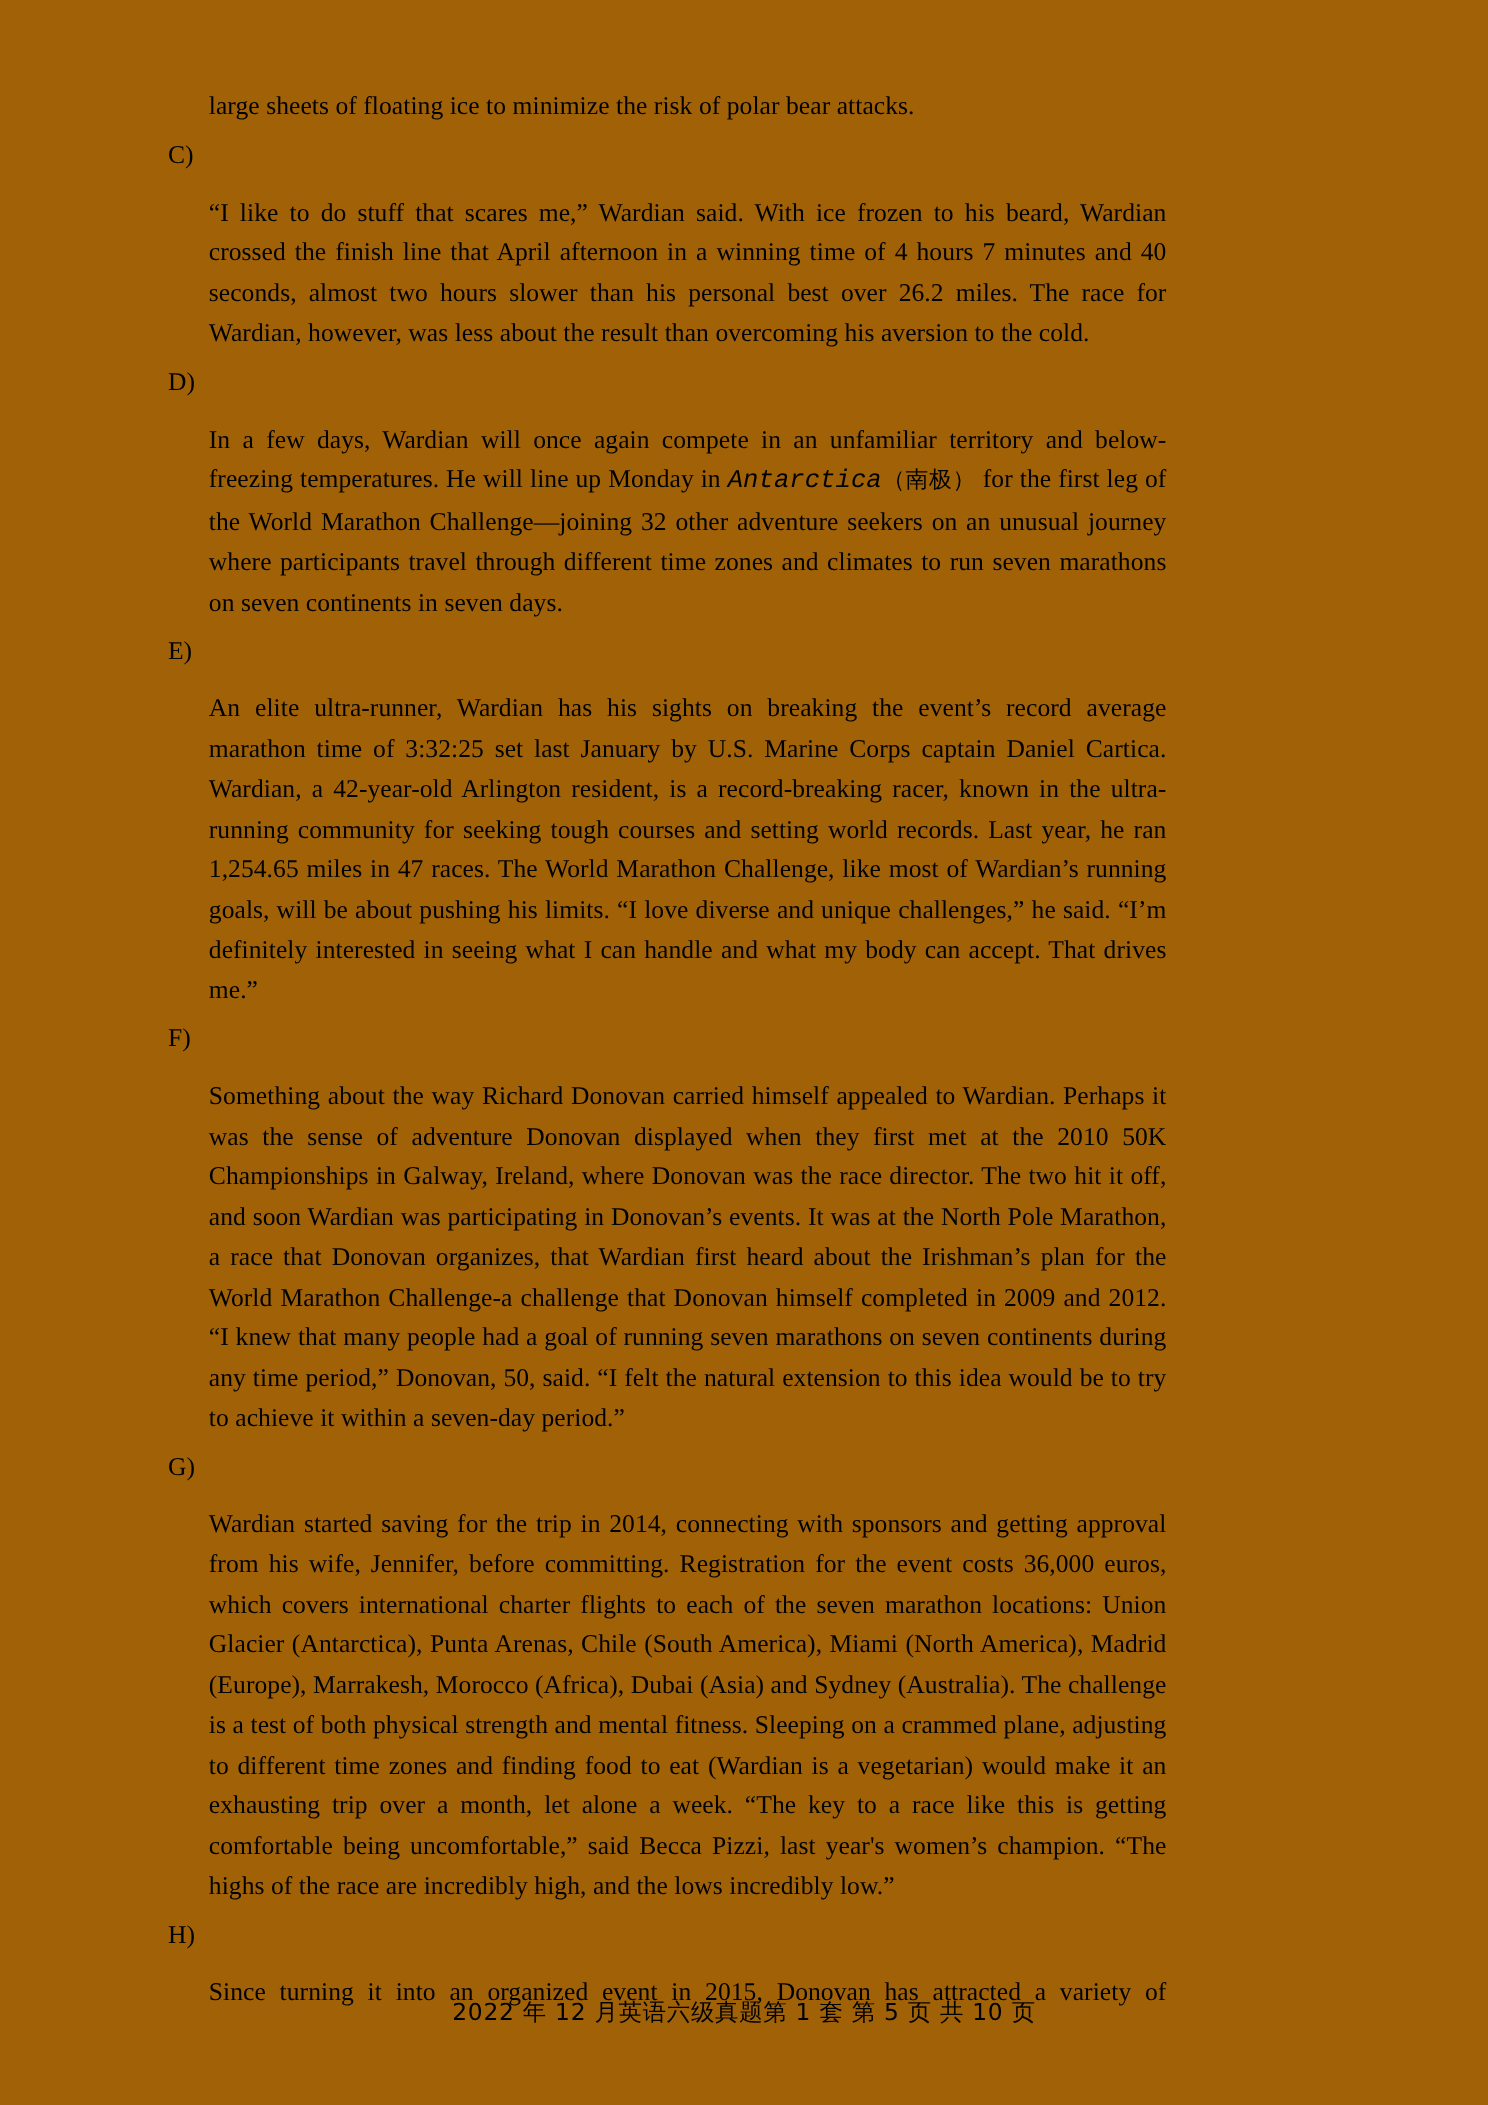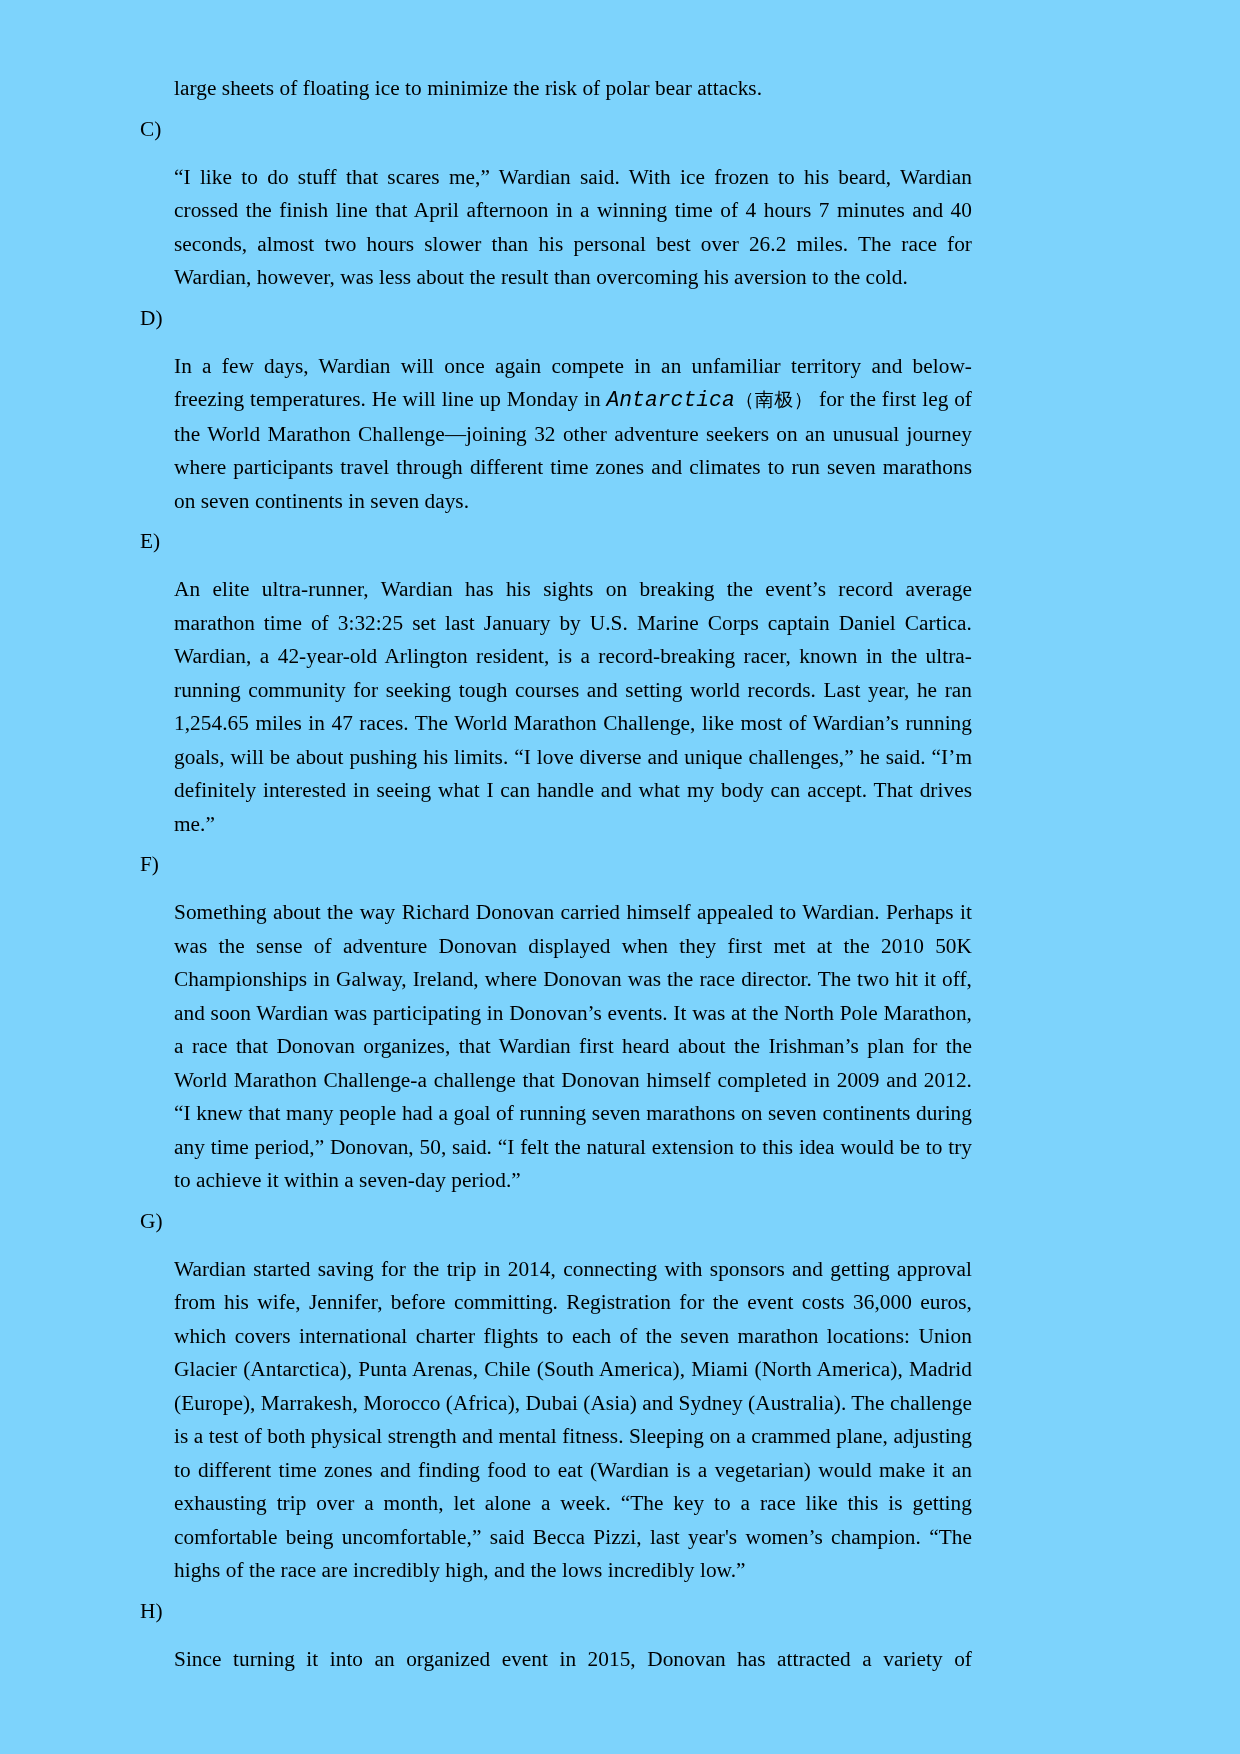--- a/index.html
+++ b/index.html
@@ -15,21 +15,21 @@
     font-family: "Liberation Serif", "DejaVu Serif", serif;
     color: #000000;
     overflow: hidden;
   }
   .page {
     position: absolute;
     left: 0;
     top: 0;
     width: 1240px;
     height: 1754px;
-    background: #7dd3fc;
+    background: #a16207;
   }
   .content {
     position: absolute;
     left: 140px;
     top: 72px;
     width: 832px;
   }
   
   .carryover {
     margin: 0 0 0 34px;
@@ -133,14 +133,15 @@
       <span class="body-text">Wardian started saving for the trip in 2014, connecting with sponsors and getting approval from his wife, Jennifer, before committing. Registration for the event costs 36,000 euros, which covers international charter flights to each of the seven marathon locations: Union Glacier (Antarctica), Punta Arenas, Chile (South America), Miami (North America), Madrid (Europe), Marrakesh, Morocco (Africa), Dubai (Asia) and Sydney (Australia). The challenge is a test of both physical strength and mental fitness. Sleeping on a crammed plane, adjusting to different time zones and finding food to eat (Wardian is a vegetarian) would make it an exhausting trip over a month, let alone a week. “The key to a race like this is getting comfortable being uncomfortable,” said Becca Pizzi, last year's women’s champion. “The highs of the race are incredibly high, and the lows incredibly low.”</span>
     </div>
 
     <div class="para">
       <span class="label">H)</span>
       <span class="body-text last-line">Since turning it into an organized event in 2015, Donovan has attracted a variety of</span>
     </div>
 
   </div>
 
+  <div class="footer">2022 年 12 月英语六级真题第 1 套  第 5 页 共 10 页</div>
 
 </div>
 
 </body></html>

